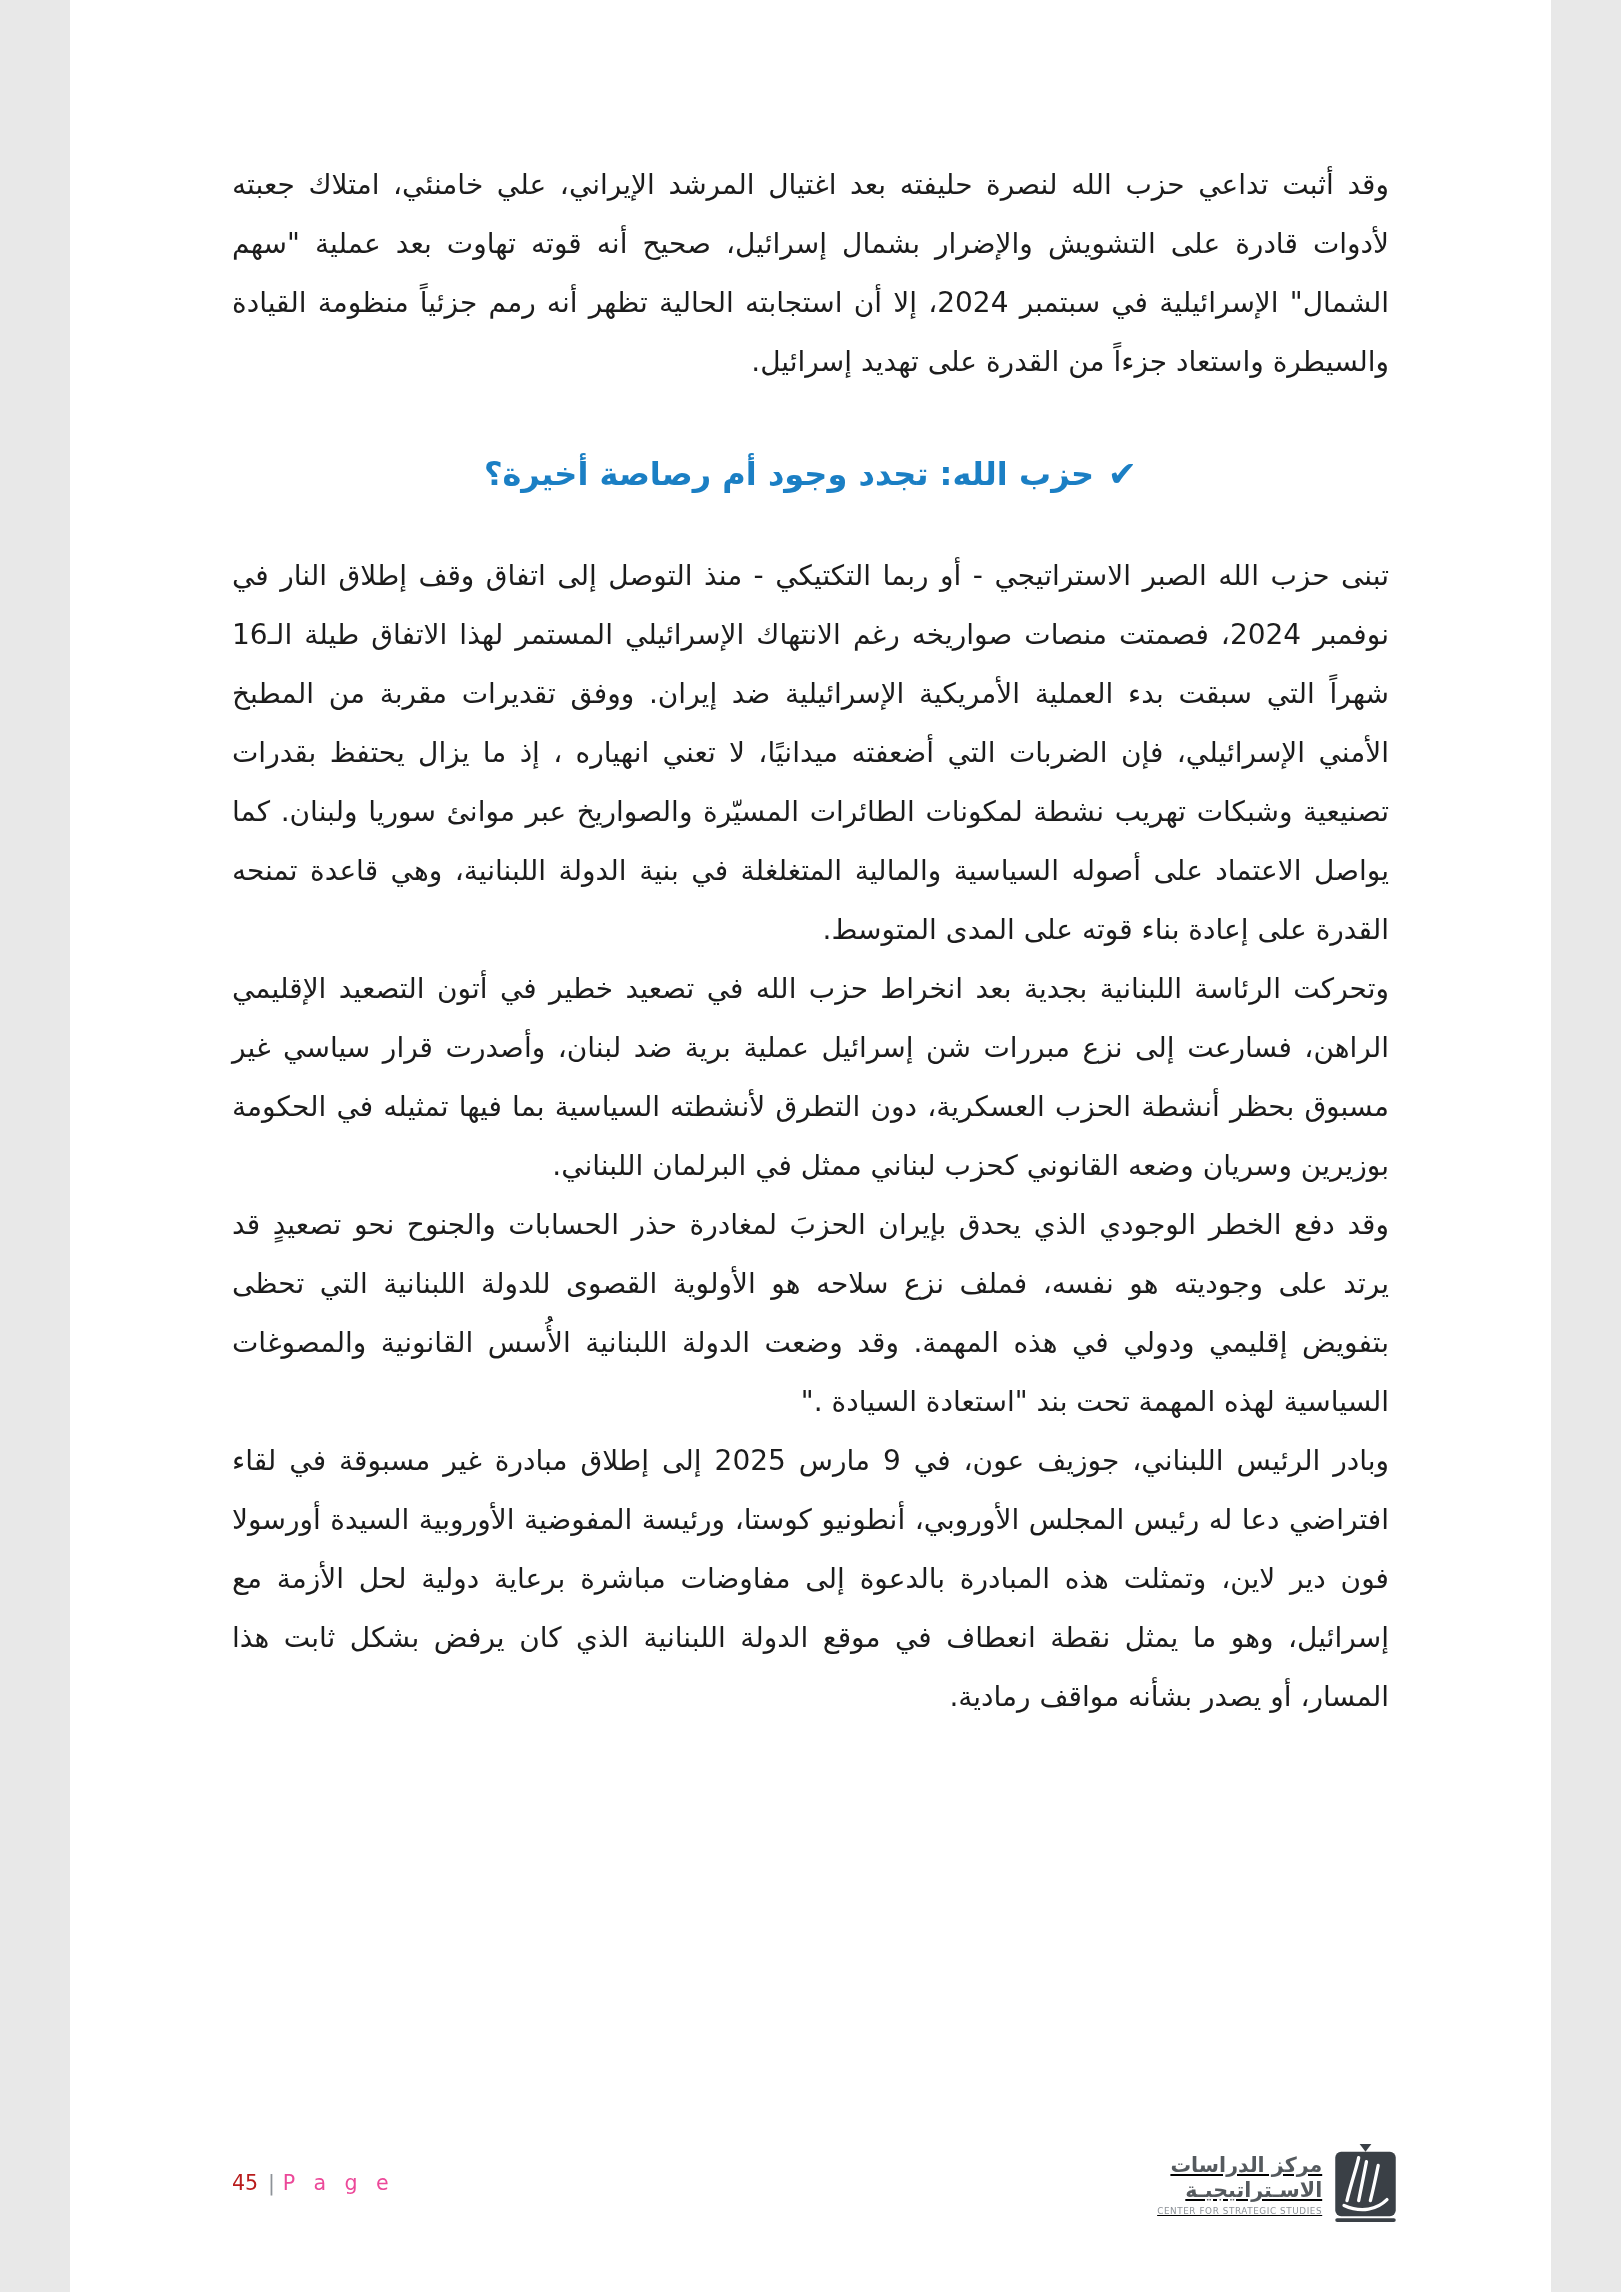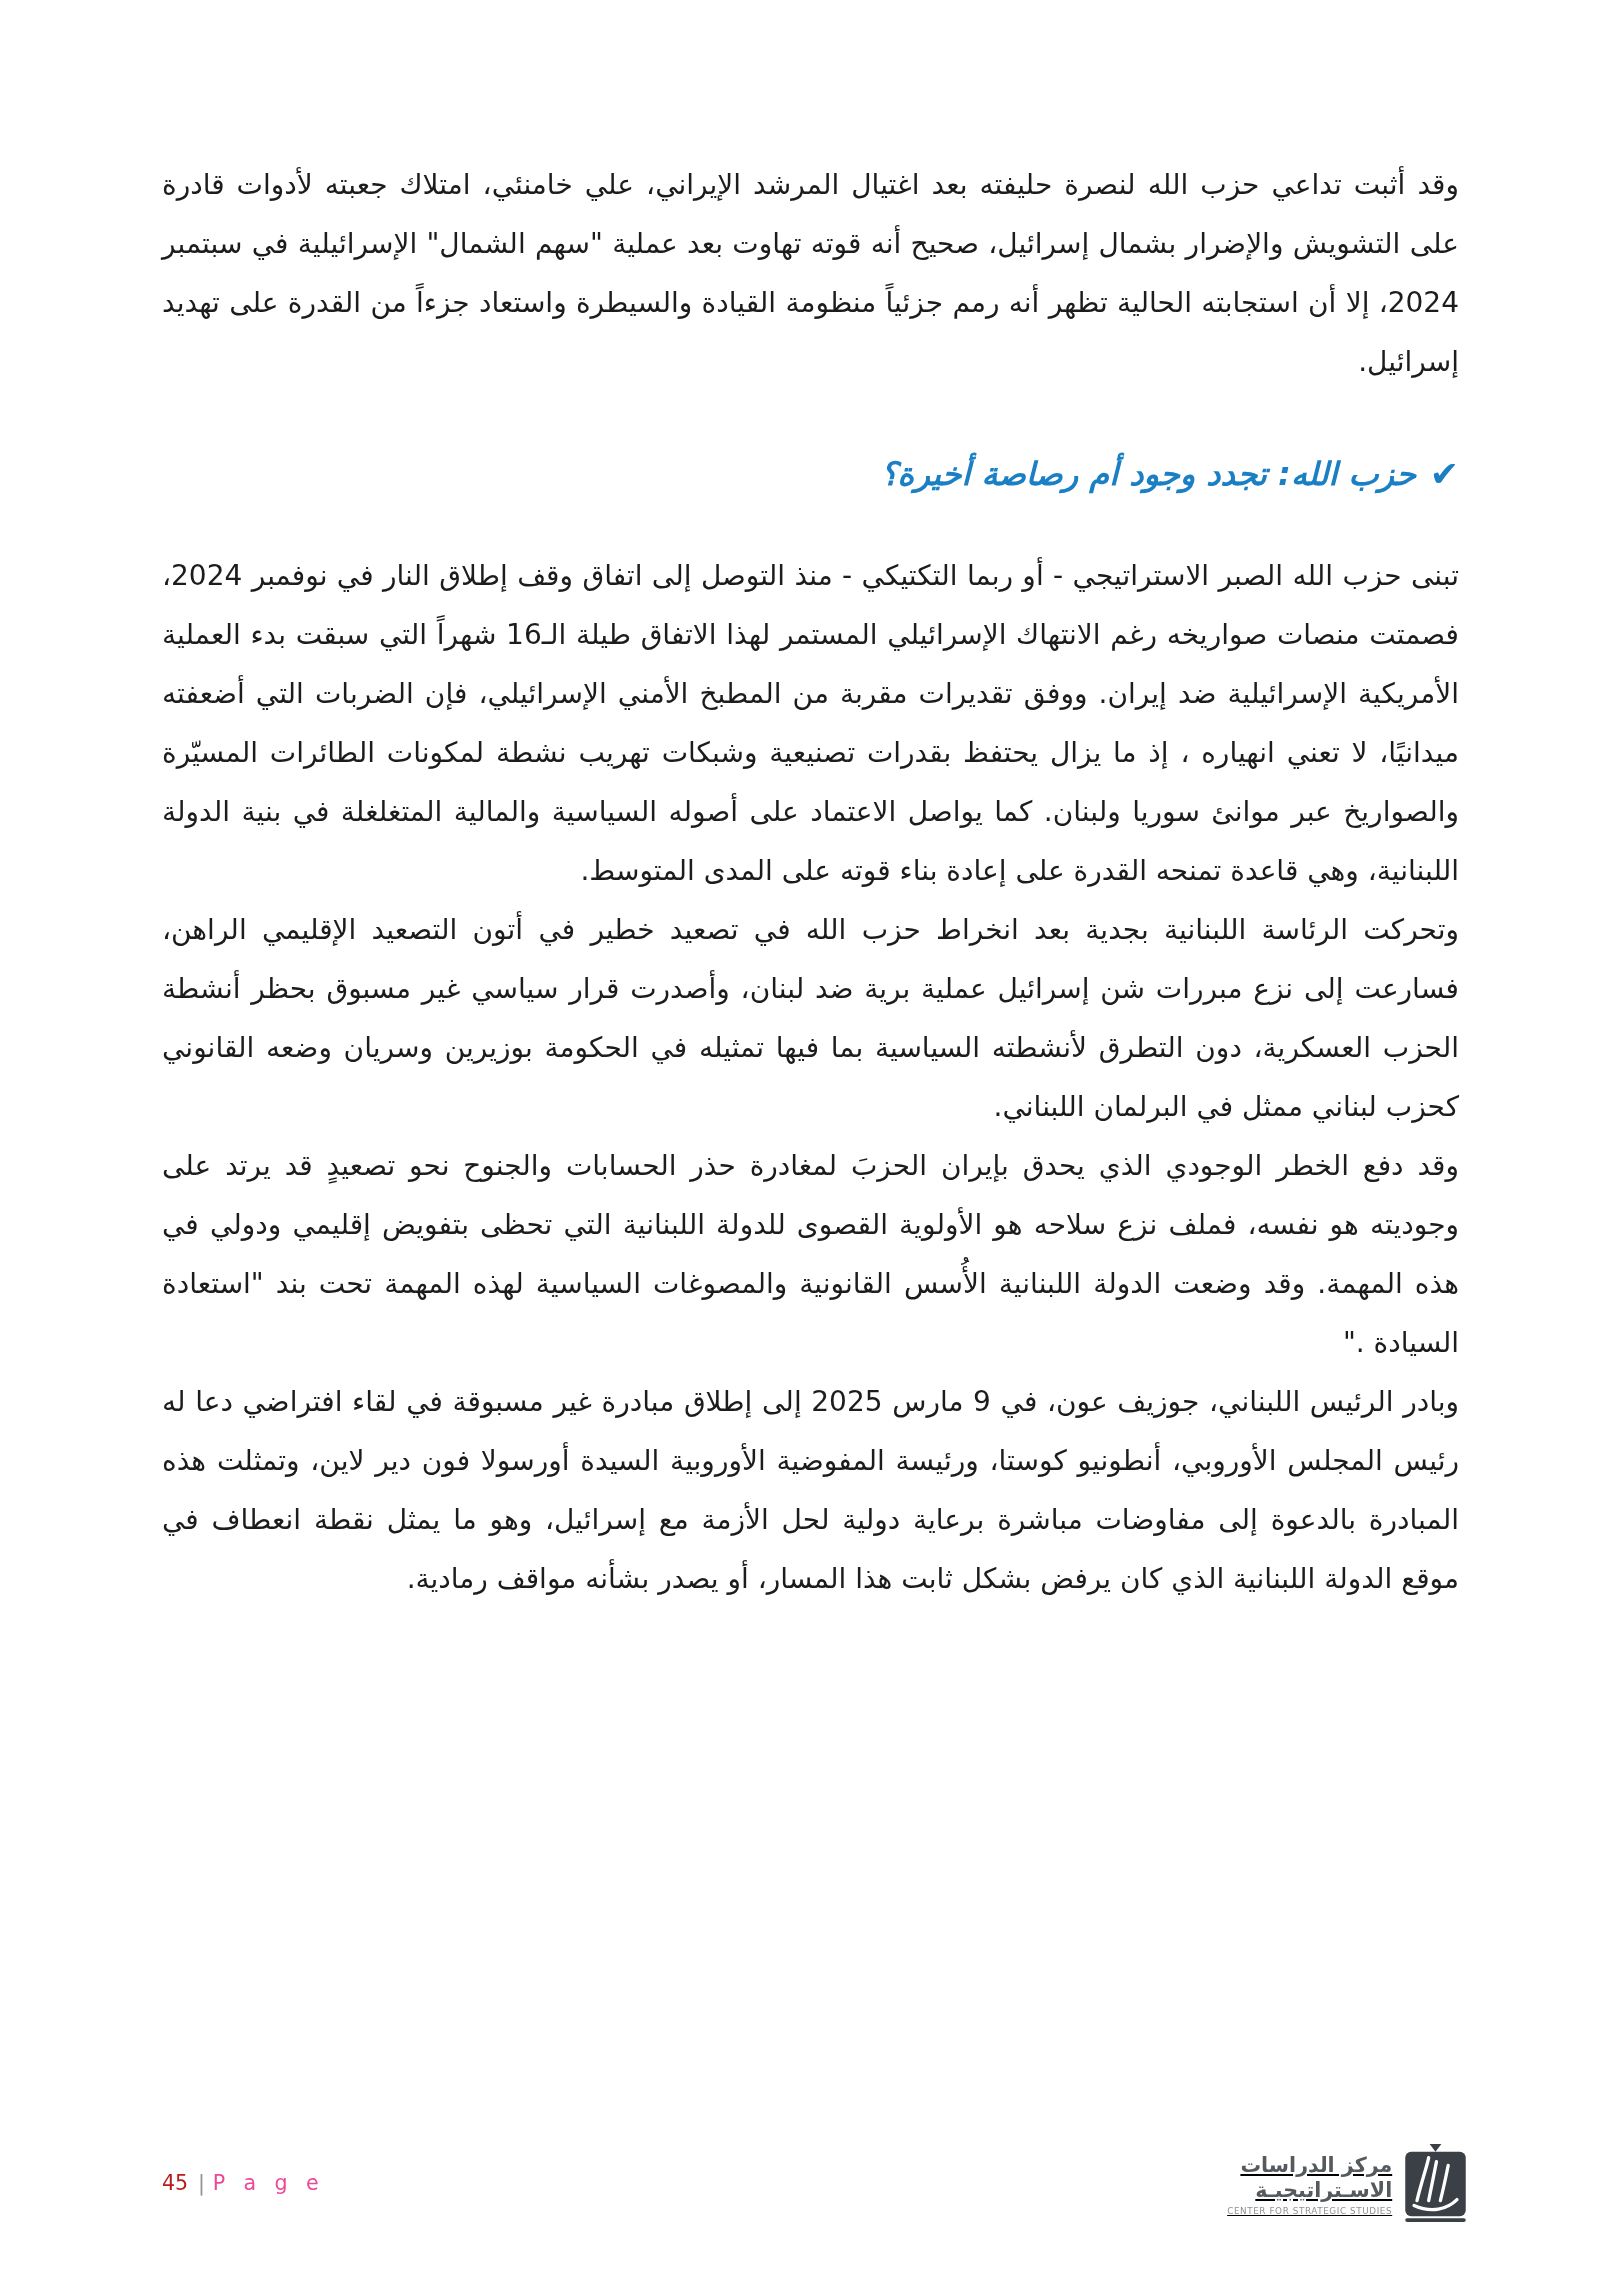--- a/index.html
+++ b/index.html
@@ -1,18 +1,18 @@
 <!DOCTYPE html>
 <html lang="ar"><head>
 <meta charset="utf-8">
 <style>
   html, body { margin: 0; padding: 0; background: #e8e8e8; }
   .page {
     position: relative;
-    width: 1621px;
+    width: 1481px;
     height: 2293px;
     margin: 0 auto;
     background: #ffffff;
     font-family: "DejaVu Sans", sans-serif;
     overflow: hidden;
   }
   .content {
     position: absolute;
     top: 155px;
     right: 162px;
@@ -23,27 +23,26 @@
     margin: 0;
     font-size: 28px;
     line-height: 59px;
     color: #1c1c1c;
     text-align: justify;
     text-justify: inter-word;
   }
   .body-par.intro { margin-bottom: 9.8px; }
   .section-heading {
     margin: 61px 0 47px 0;
-    text-align: right;
+    text-align: center;
     direction: rtl;
     color: #1b7fc4;
     font-size: 32px;
     font-weight: bold;
     line-height: 45px;
-    font-style: italic;
   }
   .section-heading .check {
     display: inline-block;
     margin-left: 13.7px;
     font-size: 35px;
     vertical-align: middle;
     transform: translateY(-2px);
   }
   .footer {
     position: absolute;

